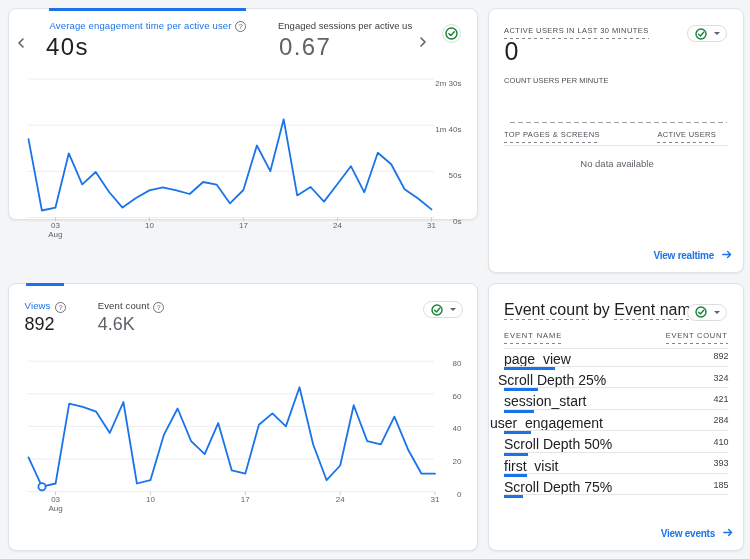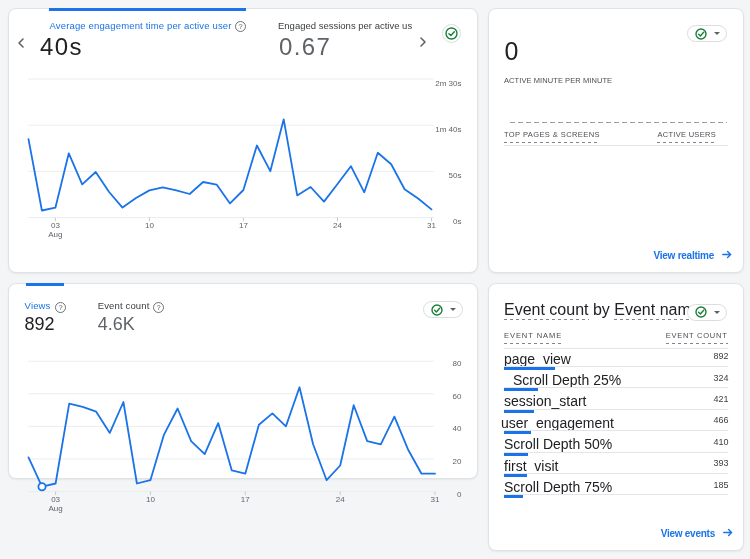--- a/index.html
+++ b/index.html
@@ -22,31 +22,31 @@
 .sep { height:1px; background:#e3e5e8; }
 .bar { height:3px; background:#1a73e8; }
 .rname { font-size:14px; color:#202124; }
 .rcnt { font-size:9px; color:#3c4043; }
 .link { font-size:10px; font-weight:bold; letter-spacing:-0.25px; color:#1a73e8; }
 .tabtitle { font-size:9.5px; letter-spacing:0.15px; }
 .bigval { font-size:24px; letter-spacing:1.4px; color:#202124; }
 </style></head>
 <body>
 
-<div class="card" style="left:8px;top:8px;width:470px;height:265px">
+<div class="card" style="left:8px;top:8px;width:470px;height:212px">
   <div class="abs" style="left:40px;top:-1px;width:197px;height:3px;background:#1a73e8"></div>
   <svg class="abs" style="left:6.5px;top:27.5px" width="10" height="12" viewBox="0 0 10 12">
       <path d="M7 2 L3 6 L7 10" fill="none" stroke="#5f6368" stroke-width="1.6" stroke-linecap="round" stroke-linejoin="round"></path>
     </svg>
   <div class="abs tabtitle" style="left:40.5px;top:11.8px;color:#1a73e8">Average engagement time per active user</div>
   <svg class="abs" style="left:225.5px;top:11.5px" width="11" height="11" viewBox="0 0 11 11">
       <circle cx="5.5" cy="5.5" r="5" fill="none" stroke="#5f6368" stroke-width="0.9"></circle>
       <text x="5.5" y="8" text-anchor="middle" font-size="7.5" fill="#5f6368">?</text>
     </svg>
-  <div class="abs bigval" style="left:31px;top:26.2px">40s</div>
+  <div class="abs bigval" style="left:37px;top:26.2px">40s</div>
   <div class="abs tabtitle" style="left:269px;top:11.8px;color:#3c4043;letter-spacing:0px">Engaged sessions per active us</div>
   <div class="abs bigval" style="left:270px;top:26.2px;color:#5f6368">0.67</div>
   <svg class="abs" style="left:409px;top:27px" width="10" height="12" viewBox="0 0 10 12">
       <path d="M3 2 L7 6 L3 10" fill="none" stroke="#5f6368" stroke-width="1.6" stroke-linecap="round" stroke-linejoin="round"></path>
     </svg>
   <div class="abs" style="left:432.5px;top:15.2px;width:19px;height:19px;border:1px solid #dadce0;border-radius:50%;display:flex;align-items:center;justify-content:center">
       <svg width="13" height="13" viewBox="0 0 13 13" style="display:block">
         <circle cx="6.5" cy="6.5" r="5.5" fill="none" stroke="#188038" stroke-width="1.4"></circle>
         <path d="M3.9 6.76 L5.8500000000000005 8.58 L9.36 4.68" fill="none" stroke="#188038" stroke-width="1.4" stroke-linecap="round" stroke-linejoin="round"></path>
       </svg>
@@ -69,40 +69,42 @@
       <line x1="328.5" y1="208.6" x2="328.5" y2="212.1" stroke="#c6cacd" stroke-width="1"></line>
       <text x="328.5" y="219.1" text-anchor="middle" font-size="8" fill="#5f6368">24</text>
       <line x1="422.5" y1="208.6" x2="422.5" y2="212.1" stroke="#c6cacd" stroke-width="1"></line>
       <text x="422.5" y="219.1" text-anchor="middle" font-size="8" fill="#5f6368">31</text>
       <text x="46.4" y="228.3" text-anchor="middle" font-size="8" fill="#5f6368">Aug</text>
       <polyline points="19.5,130.1 32.9,201.5 46.4,198.7 59.8,144.3 73.2,175.4 86.7,163.0 100.1,183.0 113.5,198.6 127.0,189.0 140.4,181.4 153.8,178.4 167.3,181.4 180.7,185.0 194.1,173.0 207.6,175.6 221.0,194.4 234.4,181.0 247.9,136.5 261.3,162.2 274.7,110.3 288.2,186.4 301.6,178.0 315.0,192.6 328.5,175.0 341.9,157.2 355.3,183.3 368.8,143.8 382.2,155.3 395.6,180.2 409.1,189.5 422.5,200.4" fill="none" stroke="#1a73e8" stroke-width="1.8" stroke-linejoin="round" stroke-linecap="round"></polyline>
     </svg>
 </div>
 
 <div class="card" style="left:488px;top:8px;width:256px;height:265px">
+  <div class="abs ucase du" style="left:15px;top:17.5px;letter-spacing:0.42px">ACTIVE USERS IN LAST 30 MINUTES</div>
   <div class="abs" style="left:15.5px;top:30.4px;font-size:25px;color:#202124">0</div>
-  <div class="abs ucase" style="left:15px;top:68.1px;letter-spacing:0.08px">ACTIVE MINUTE PER MINUTE</div>
+  <div class="abs ucase" style="left:15px;top:68.1px;letter-spacing:0.08px">COUNT USERS PER MINUTE</div>
   <div class="abs" style="left:21px;top:112.5px;width:217px;height:1px;
     background-image:repeating-linear-gradient(90deg,#9aa0a6 0 5px,transparent 5px 8px)"></div>
   <div class="abs ucase du" style="left:15px;top:121.5px;letter-spacing:0.42px">TOP PAGES &amp; SCREENS</div>
   <div class="abs ucase du" style="right:27px;top:121.5px">ACTIVE USERS</div>
   <div class="abs sep" style="left:15px;top:136px;width:224px"></div>
+  <div class="abs" style="left:0;top:150px;width:256px;text-align:center;font-size:9.5px;color:#5f6368">No data available</div>
   <div class="abs link" style="right:11px;top:240.8px">View realtime<svg width="10" height="9" viewBox="0 0 10 9" style="vertical-align:-0.5px;margin-left:8px">
         <path d="M0.8 4.5 H8.6 M5.6 1.6 L8.6 4.5 L5.6 7.4" fill="none" stroke="#1a73e8" stroke-width="1.4" stroke-linecap="round" stroke-linejoin="round"></path>
       </svg></div>
   <div class="pill" style="left:198px;top:16px">
       <svg width="12" height="12" viewBox="0 0 12 12" style="display:block">
         <circle cx="6.0" cy="6.0" r="5.0" fill="none" stroke="#188038" stroke-width="1.4"></circle>
         <path d="M3.5999999999999996 6.24 L5.4 7.92 L8.64 4.32" fill="none" stroke="#188038" stroke-width="1.4" stroke-linecap="round" stroke-linejoin="round"></path>
       </svg>
       <span class="caret"></span>
     </div>
 </div>
 
-<div class="card" style="left:8px;top:283px;width:470px;height:196px">
+<div class="card" style="left:8px;top:283px;width:470px;height:268px">
   <div class="abs" style="left:17px;top:-1px;width:38px;height:3px;background:#1a73e8"></div>
   <div class="abs tabtitle" style="left:15.6px;top:16.9px;color:#1a73e8">Views</div>
   <svg class="abs" style="left:46.0px;top:17.5px" width="11" height="11" viewBox="0 0 11 11">
       <circle cx="5.5" cy="5.5" r="5" fill="none" stroke="#5f6368" stroke-width="0.9"></circle>
       <text x="5.5" y="8" text-anchor="middle" font-size="7.5" fill="#5f6368">?</text>
     </svg>
   <div class="abs" style="left:15.6px;top:31.3px;font-size:18px;color:#202124">892</div>
   <div class="abs tabtitle" style="left:88.7px;top:16.9px;color:#3c4043">Event count</div>
   <svg class="abs" style="left:143.5px;top:17.5px" width="11" height="11" viewBox="0 0 11 11">
       <circle cx="5.5" cy="5.5" r="5" fill="none" stroke="#5f6368" stroke-width="0.9"></circle>
@@ -146,30 +148,30 @@
 <div class="card" style="left:488px;top:283px;width:256px;height:268px">
   <div class="abs" style="left:15px;top:18.2px;font-size:16px;color:#202124">
     <span class="du2">Event count</span> by <span class="du2">Event name</span></div>
   <div class="abs ucase du" style="left:15px;top:47.7px;letter-spacing:0.95px">EVENT NAME</div>
   <div class="abs ucase du" style="right:15.5px;top:47.7px;letter-spacing:0.75px">EVENT COUNT</div>
   <div class="abs sep" style="left:15px;top:63.5px;width:224px"></div>
   <div class="abs rname" style="left:15px;top:67.6px">page_view</div>
     <div class="abs rcnt" style="right:14.5px;top:68.1px">892</div>
     <div class="abs sep" style="left:15px;top:82.0px;width:224px"></div>
     <div class="abs bar" style="left:15px;top:83.0px;width:51px"></div>
-    <div class="abs rname" style="left:24px;top:89.0px">Scroll Depth 25%</div>
+    <div class="abs rname" style="left:9px;top:89.0px">Scroll Depth 25%</div>
     <div class="abs rcnt" style="right:14.5px;top:89.5px">324</div>
     <div class="abs sep" style="left:15px;top:103.4px;width:224px"></div>
     <div class="abs bar" style="left:15px;top:104.4px;width:34.4px"></div>
     <div class="abs rname" style="left:15px;top:110.4px">session_start</div>
     <div class="abs rcnt" style="right:14.5px;top:110.9px">421</div>
     <div class="abs sep" style="left:15px;top:124.8px;width:224px"></div>
     <div class="abs bar" style="left:15px;top:125.8px;width:29.6px"></div>
-    <div class="abs rname" style="left:12px;top:131.8px">user_engagement</div>
-    <div class="abs rcnt" style="right:14.5px;top:132.3px">466</div>
+    <div class="abs rname" style="left:1px;top:131.8px">user_engagement</div>
+    <div class="abs rcnt" style="right:14.5px;top:132.3px">284</div>
     <div class="abs sep" style="left:15px;top:146.2px;width:224px"></div>
     <div class="abs bar" style="left:15px;top:147.2px;width:26.7px"></div>
     <div class="abs rname" style="left:15px;top:153.2px">Scroll Depth 50%</div>
     <div class="abs rcnt" style="right:14.5px;top:153.7px">410</div>
     <div class="abs sep" style="left:15px;top:167.6px;width:224px"></div>
     <div class="abs bar" style="left:15px;top:168.6px;width:23.5px"></div>
     <div class="abs rname" style="left:15px;top:174.6px">first_visit</div>
     <div class="abs rcnt" style="right:14.5px;top:175.1px">393</div>
     <div class="abs sep" style="left:15px;top:189.0px;width:224px"></div>
     <div class="abs bar" style="left:15px;top:190.0px;width:22.5px"></div>

